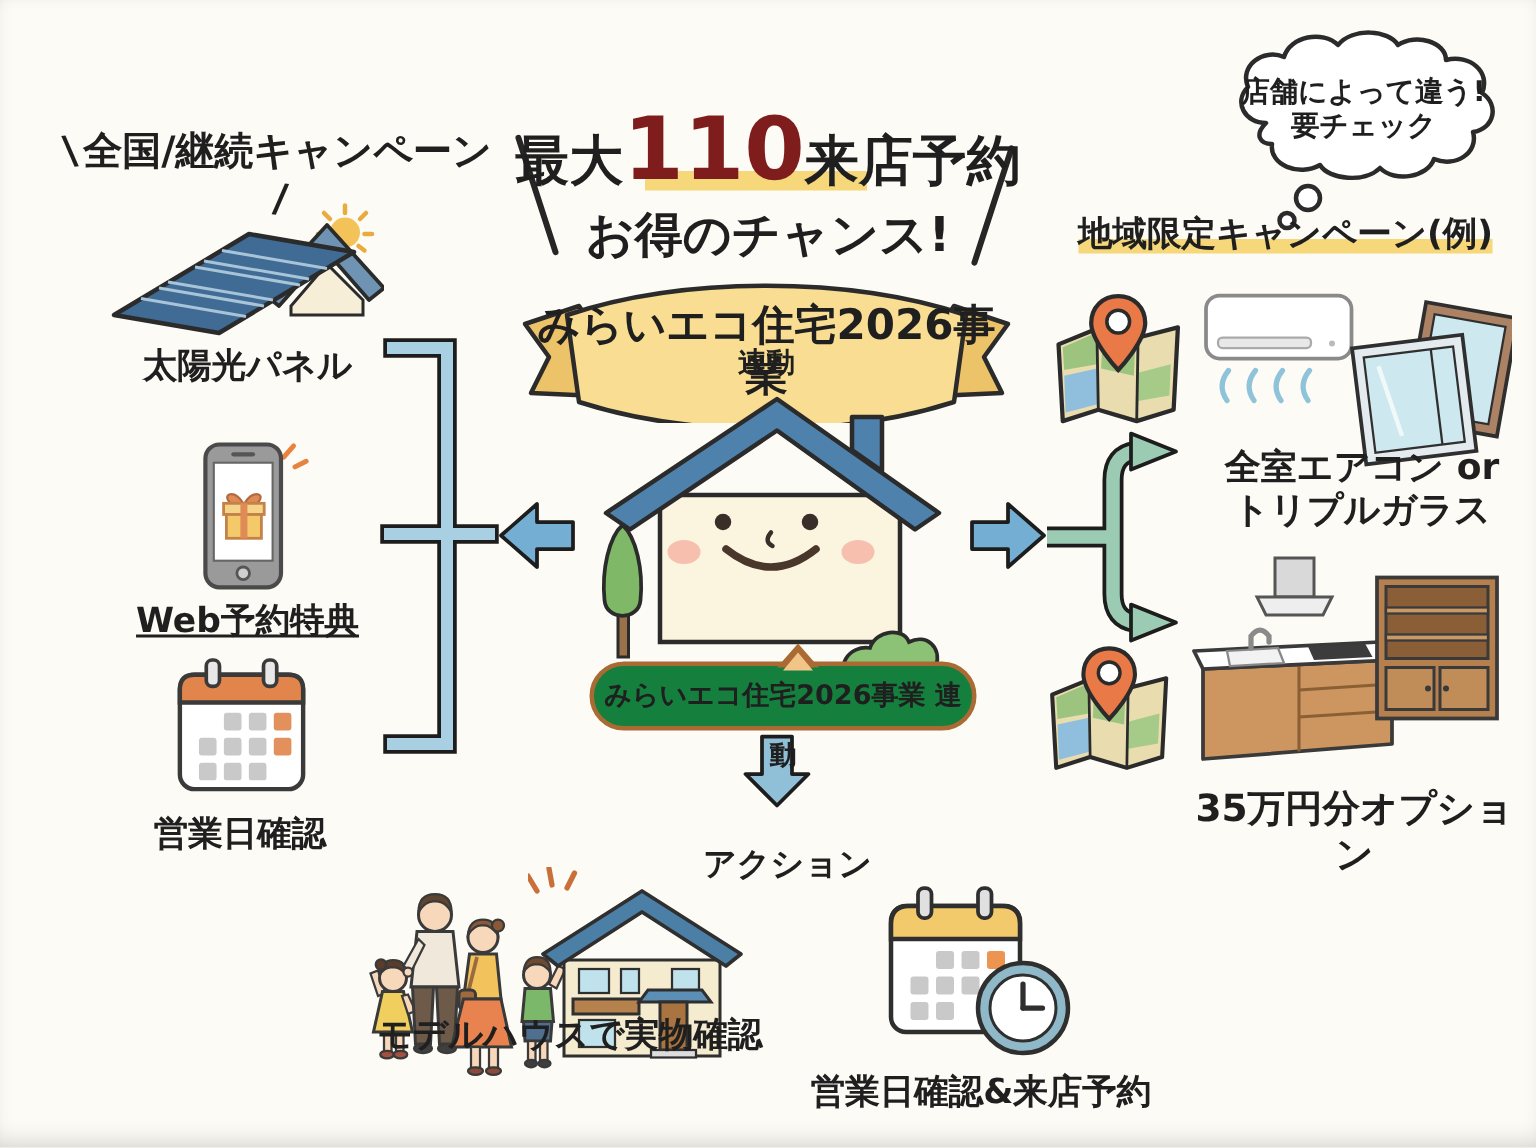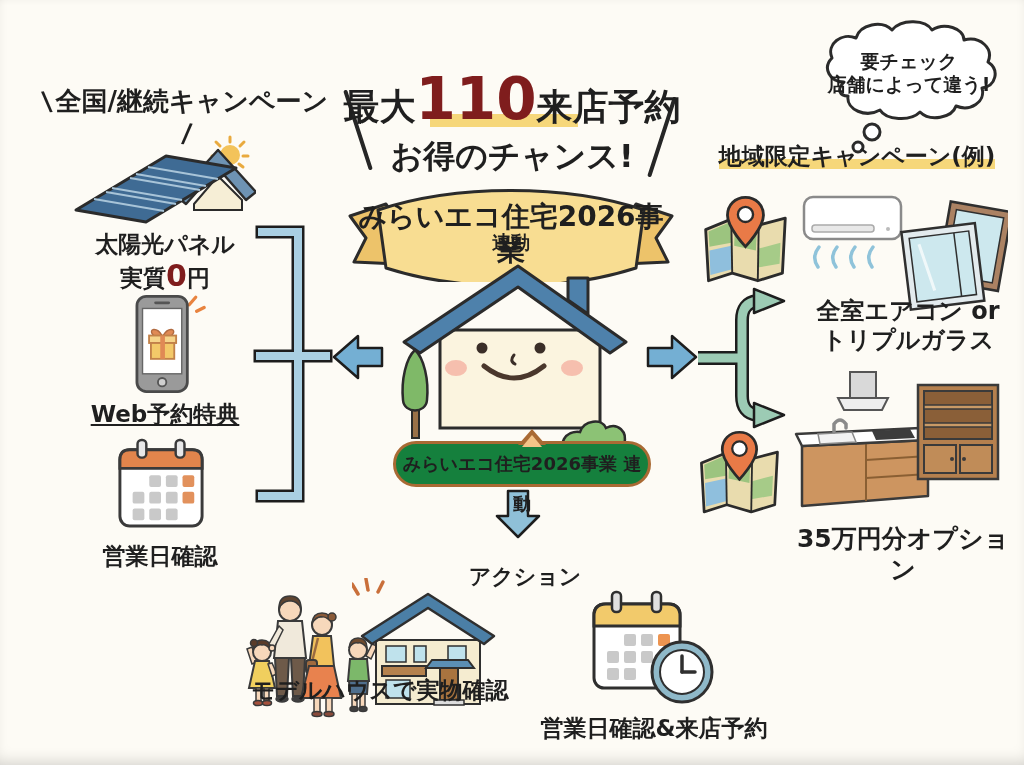--- a/index.html
+++ b/index.html
@@ -57,21 +57,20 @@
       <line x1="36" y1="58" x2="106" y2="70"></line>
         <line x1="66" y1="40" x2="136" y2="52"></line>
       <line x1="24" y1="65" x2="94" y2="77"></line>
         <line x1="42" y1="54" x2="112" y2="66"></line>
       <line x1="60" y1="44" x2="130" y2="56"></line>
         <line x1="78" y1="33" x2="148" y2="45"></line>
     </g>
   </svg>
   <div class="abs lbl" style="left:56px; top:230px; width:218px; font-size:23px;">
     <div>太陽光パネル</div>
-    <div><span>実質</span><span class="orange" style="font-size:30px;">0</span><span>円</span></div>
   </div>
 
   <svg class="abs" style="left:122px; top:290px;" width="84" height="106" viewBox="0 0 90 112">
     <g stroke="#e8833f" stroke-width="3.5" stroke-linecap="round">
       <line x1="72" y1="15" x2="79" y2="7"></line>
         <line x1="80" y1="22" x2="88" y2="18"></line>
     </g>
     <rect x="16" y="6" width="54" height="102" rx="10" fill="#9a9a9a" stroke="#4a4a4a" stroke-width="3"></rect>
     <line x1="36" y1="13" x2="50" y2="13" stroke="#555" stroke-width="3" stroke-linecap="round"></line>
     <rect x="22" y="19" width="42" height="70" fill="#ffffff" stroke="#666" stroke-width="1.5"></rect>
@@ -184,22 +183,22 @@
     <polygon points="58,3 88,15 58,27" fill="#9ccbb4" stroke="#1d1d1d" stroke-width="2.5" stroke-linejoin="round"></polygon>
     <polygon points="58,117 88,129 58,141" fill="#9ccbb4" stroke="#1d1d1d" stroke-width="2.5" stroke-linejoin="round"></polygon>
   </svg>
 
   <svg class="abs" style="left:806px; top:20px;" width="205" height="135" viewBox="0 0 205 135">
     <circle cx="66" cy="112" r="8" fill="#ffffff" stroke="#2b2b2b" stroke-width="3"></circle>
     <circle cx="52" cy="127" r="5" fill="#ffffff" stroke="#2b2b2b" stroke-width="3"></circle>
     <path d="M 38,62 C 24,62 16,48 26,38 C 20,24 36,12 50,18 C 54,4 76,0 86,10 C 96,-2 120,0 126,10 C 138,2 158,8 158,20 C 174,16 188,28 182,42 C 194,50 190,66 176,68 C 180,82 164,92 150,86 C 146,98 124,102 114,92 C 104,102 80,100 74,90 C 60,98 40,90 42,76 C 34,76 30,70 38,62 Z" fill="#ffffff" stroke="#2b2b2b" stroke-width="3" stroke-linejoin="round"></path>
   </svg>
   <div class="abs lbl" style="left:820px; top:50px; width:178px; font-size:19px;">
+    <div>店舗によって違う!</div>
     <div>要チェック</div>
-    <div>店舗によって違う!</div>
   </div>
 
   <div class="abs lbl" style="left:702px; top:142px; width:310px; font-size:23px;"><span class="hl">地域限定キャンペーン(例)</span></div>
 
   <svg class="abs" style="left:700px; top:193px;" width="90" height="94" viewBox="0 0 95 98">
     <polygon points="6,38 33,27 63,33 90,26 87,84 61,92 34,84 9,92" fill="#e9dcae" stroke="#2b2b2b" stroke-width="3" stroke-linejoin="round"></polygon>
     <polygon points="9,40 32,30 33,52 10,56" fill="#9cc47f"></polygon>
       <polygon points="10,60 33,55 34,80 11,86" fill="#8fbfdd"></polygon>
     <polygon points="37,32 60,37 59,60 36,55" fill="#9cc47f"></polygon>
       <polygon points="62,58 85,52 84,74 61,78" fill="#a6cb88"></polygon>

